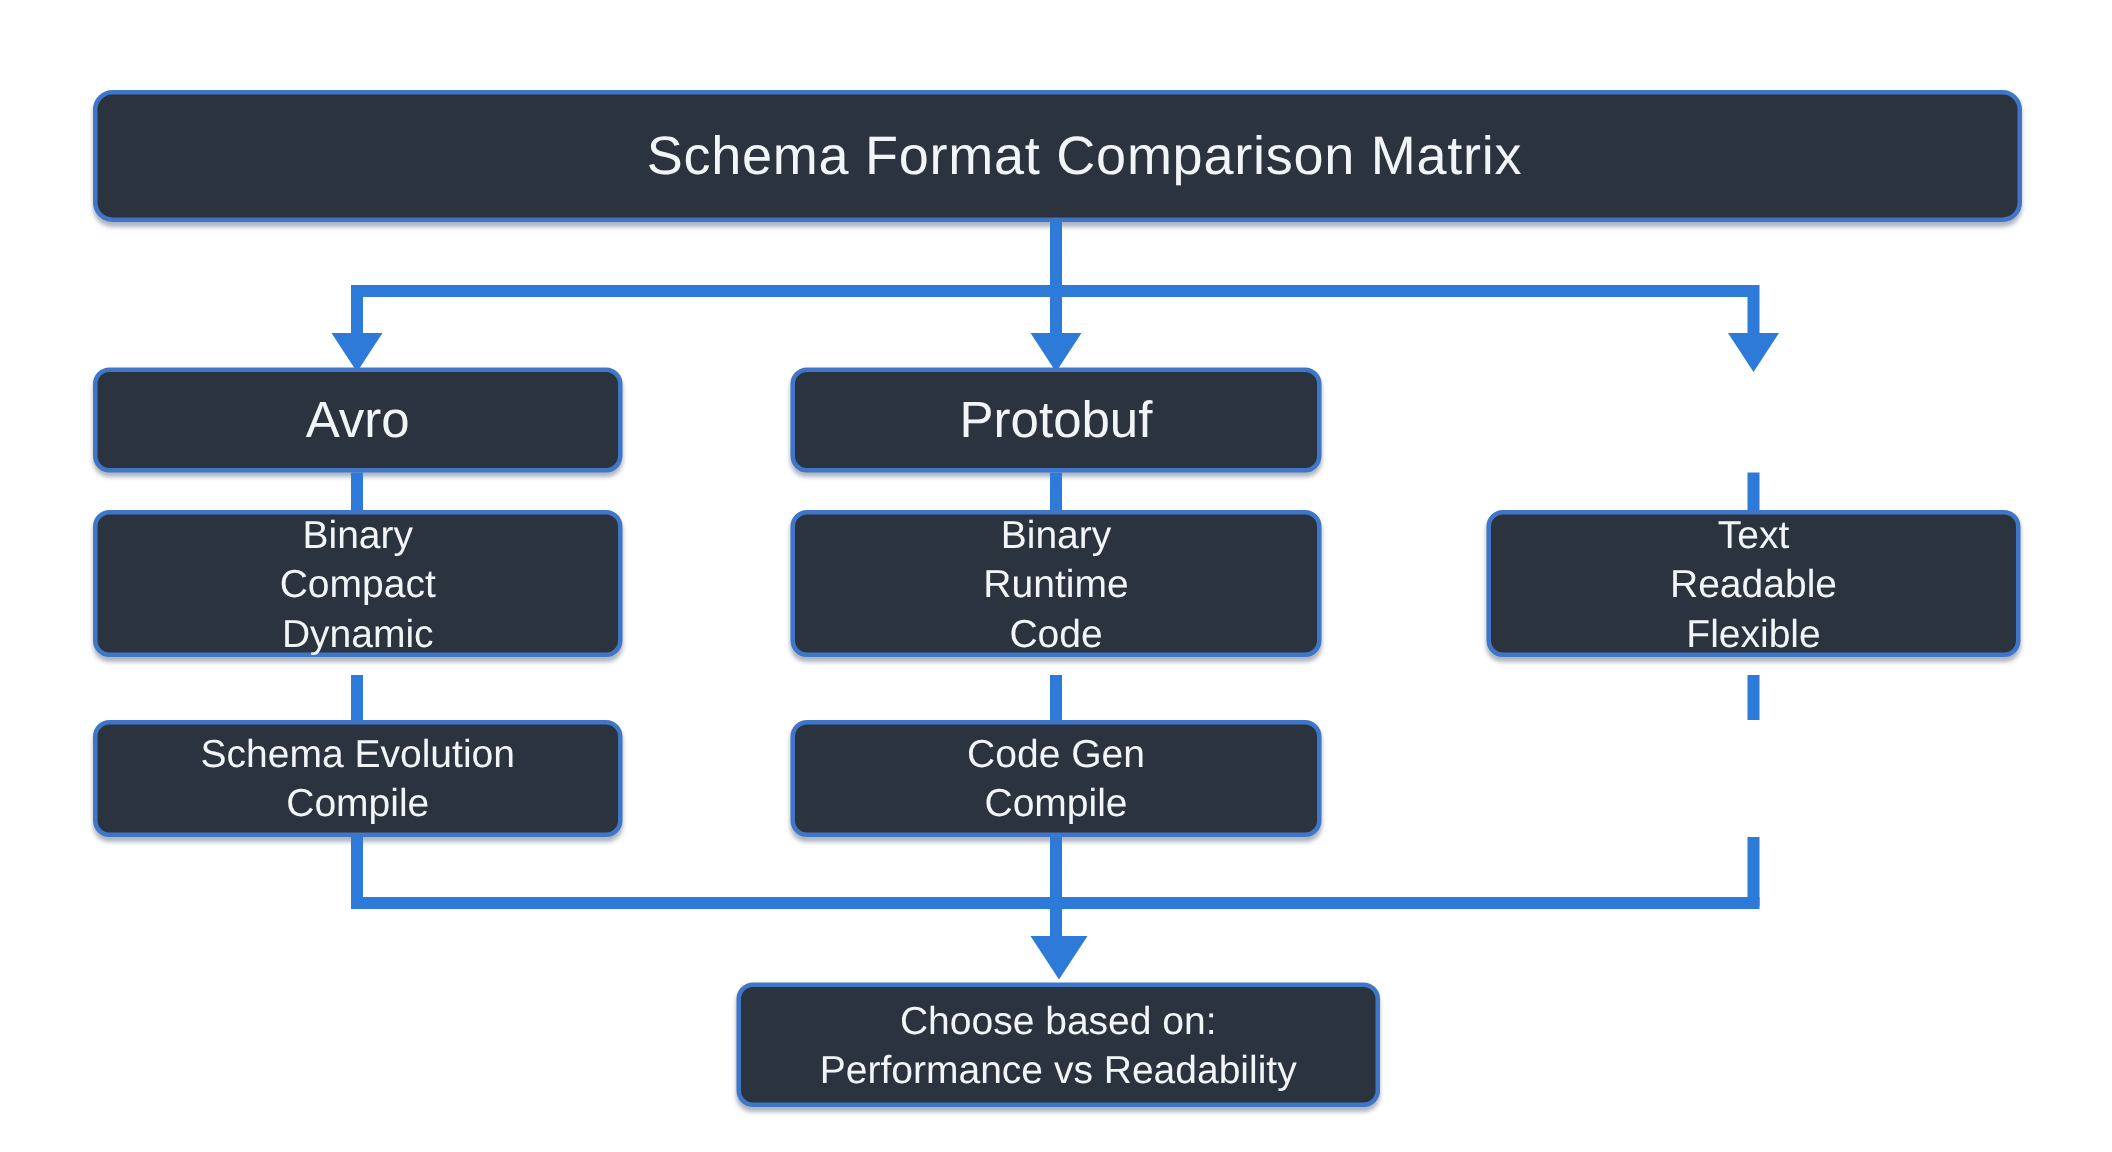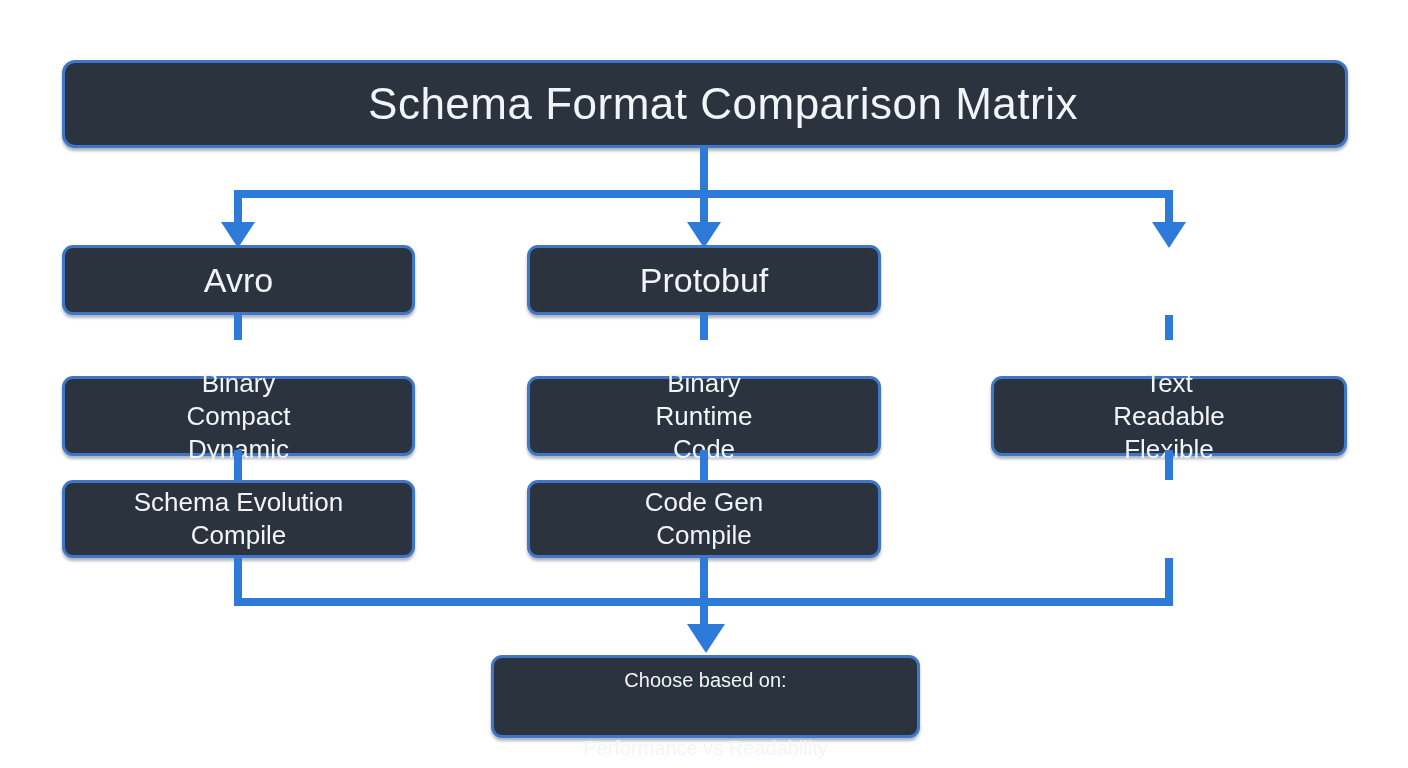--- a/index.html
+++ b/index.html
@@ -27,32 +27,32 @@
     color:var(--text);
     display:flex;
     flex-direction:column;
     align-items:center;
     justify-content:center;
     text-align:center;
     box-shadow:0 3px 3px rgba(24,44,74,0.35);
   }
 
   .title-box{left:62px;top:60px;width:1286px;height:88px;border-radius:13px;}
-  .title-box .line{font-size:44px;letter-spacing:0.5px;margin-left:36px;}
+  .title-box .line{font-size:36px;letter-spacing:0.5px;margin-left:36px;}
 
   .header-box .line{font-size:34px;}
   .attr-box .line{font-size:26px;line-height:33px;}
-  .conclusion-box .line{font-size:20px;line-height:33px;margin-top:35px;}
+  .conclusion-box .line{font-size:26px;line-height:33px;}
 
   
   .col0{left:62px;width:353px;}
   .col1{left:527px;width:354px;}
   .col2{left:991px;width:356px;}
   .row-header{top:245px;height:70px;}
-  .row-features{top:340px;height:80px;margin-top:36px;}
+  .row-features{top:340px;height:98px;}
   .row-detail{top:480px;height:78px;}
 
   .conclusion-box{left:491px;top:655px;width:429px;height:83px;}
 
   
   .conn{position:absolute;background:var(--connector);}
   .arrow-down{
     position:absolute;
     width:0;height:0;
     border-left:17px solid transparent;

